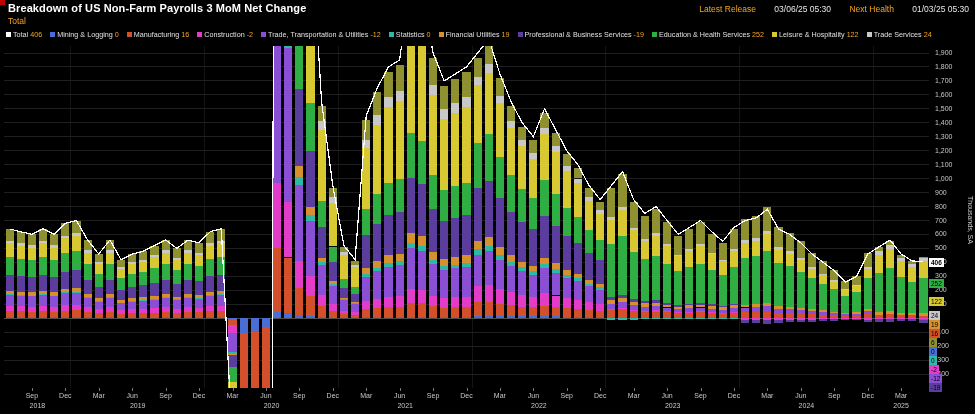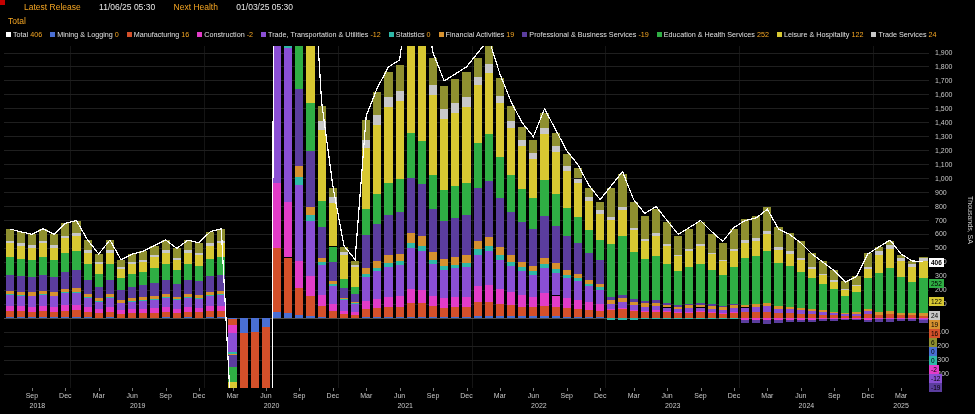--- a/index.html
+++ b/index.html
@@ -32,23 +32,24 @@
   .xtick{position:absolute;top:4px;transform:translateX(-50%);font-size:7px;color:#c8c8c8;}
   .xyear{position:absolute;top:14px;transform:translateX(-50%);font-size:7px;color:#c8c8c8;}
 </style>
 </head>
 <body>
 
 <div class="terminal">
   <div class="corner-accent"></div>
 
   <div class="hdr-row1">
+    <span class="title">Breakdown of US Non-Farm Payrolls 3 MoM Net Change</span>
     <span class="release-info">
       <span class="amber">Latest Release</span>
-      <span class="white-val">11/06/25 05:30</span>
+      <span class="white-val">03/06/25 05:30</span>
       <span class="amber">Next Health</span>
       <span class="white-val">01/03/25 05:30</span>
     </span>
   </div>
 
   <div class="hdr-row2">
     <span class="amber">Total</span>
   </div>
 
   <div id="legend">
@@ -77,21 +78,21 @@
         <span class="l-lbl">Trade, Transportation &amp; Utilities</span>
         <span class="l-val">-12</span>
       </span>
       <span class="legend-item">
         <span class="sw" style="background:#2fb8a8"></span>
         <span class="l-lbl">Statistics</span>
         <span class="l-val">0</span>
       </span>
       <span class="legend-item">
         <span class="sw" style="background:#d6912f"></span>
-        <span class="l-lbl">Financial Activities</span>
+        <span class="l-lbl">Financial Utilities</span>
         <span class="l-val">19</span>
       </span>
       <span class="legend-item">
         <span class="sw" style="background:#5b3d9e"></span>
         <span class="l-lbl">Professional &amp; Business Services</span>
         <span class="l-val">-19</span>
       </span>
       <span class="legend-item">
         <span class="sw" style="background:#2fae44"></span>
         <span class="l-lbl">Education &amp; Health Services</span>

